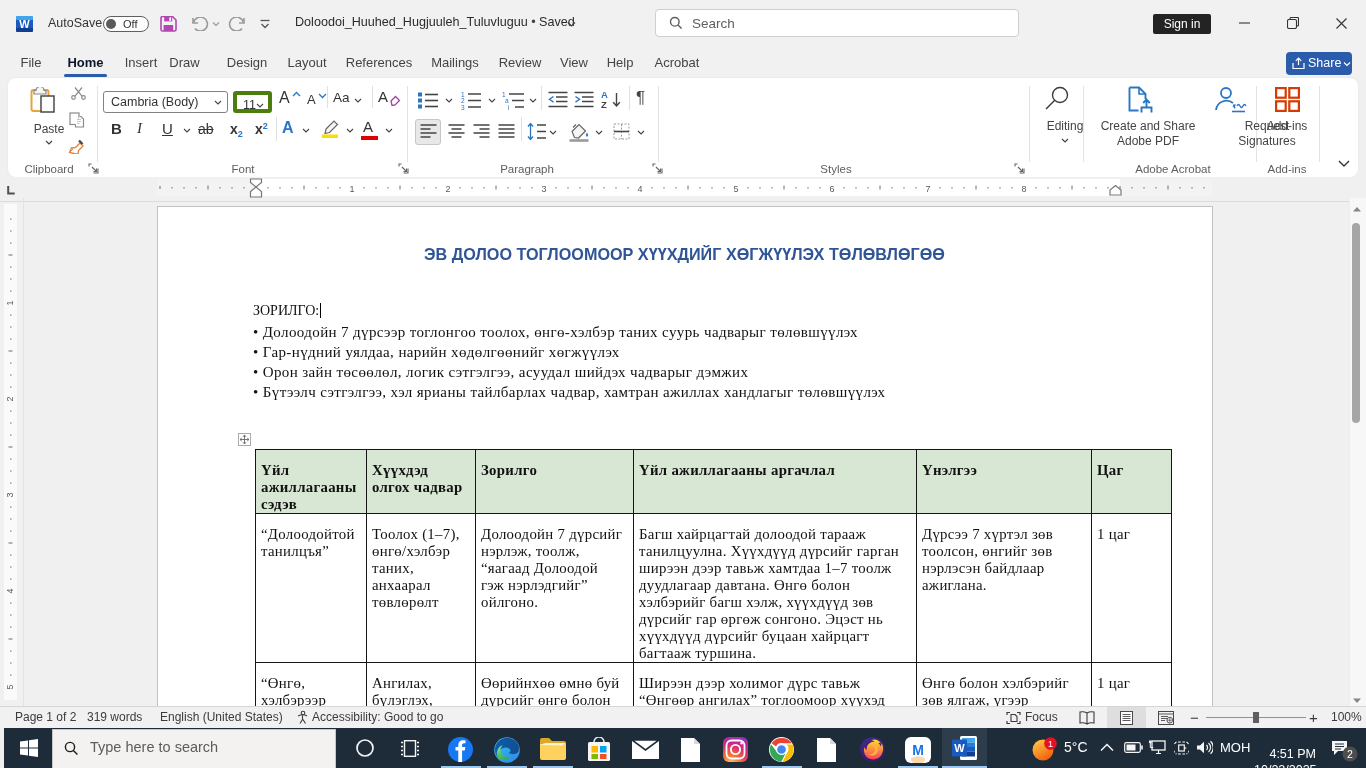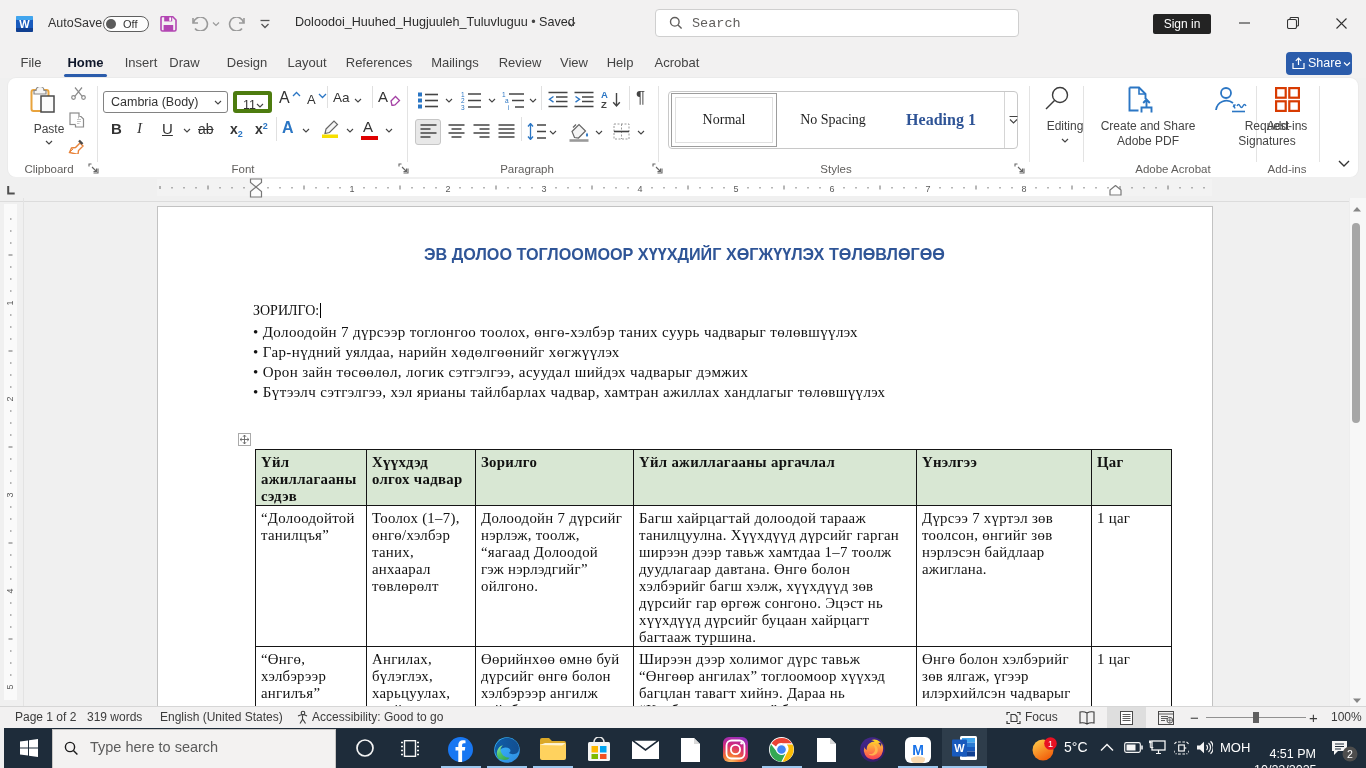--- a/index.html
+++ b/index.html
@@ -18,21 +18,21 @@
   
   #docarea{left:0;top:198px;width:1366px;height:508px;background:#f0f0f0;overflow:hidden;}
   #page{position:absolute;left:157px;top:8px;width:1056px;height:500px;background:#ffffff;border:1px solid #c2c2c2;border-bottom:none;box-sizing:border-box;}
   
   #statusbar{left:0;top:706px;width:1366px;height:22px;background:#f2f1f1;border-top:1px solid #d6d6d6;box-sizing:border-box;font-size:12px;color:#3b3b3b;}
   
   #taskbar{left:4px;top:728px;width:1366px;height:40px;background:#1e2c3a;}
   .white{color:#fff;}
   .ser{font-family:"Liberation Serif",serif;}
   #dtable{position:absolute;left:98px;top:243px;width:916px;table-layout:fixed;border-collapse:collapse;font-size:14.8px;letter-spacing:0.3px;}
-  #dtable td{border:1px solid #151515;vertical-align:top;padding:4px 3px 0 5px;line-height:17px;color:#111;box-sizing:border-box;overflow:hidden;}
+  #dtable td{border:1px solid #151515;vertical-align:top;padding:12px 3px 0 5px;line-height:17px;color:#111;box-sizing:border-box;overflow:hidden;}
   #dtable tr.hdr td{background:#d8e7d3;font-weight:bold;height:51px;line-height:16.9px;}
 </style>
 </head>
 <body>
 <div id="screen">
   <div class="abs" id="titlebar">
 
     <svg class="abs" style="left:16px;top:16px" width="17" height="16" viewBox="0 0 17 16">
       <rect x="0" y="0" width="17" height="16" rx="2" fill="#2b7cd3"></rect>
       <rect x="0" y="0" width="17" height="4" rx="1" fill="#41a5ee"></rect>
@@ -74,21 +74,21 @@
     <div class="abs" style="left:295px;top:15px;font-size:12.6px;color:#2b2b2b;">Doloodoi_Huuhed_Hugjuuleh_Tuluvluguu <span style="color:#444">•</span> Saved</div>
     <svg class="abs" style="left:567px;top:21px" width="9" height="7" viewBox="0 0 9 7">
         <path d="M1 1.5 l3.5 3.5 l3.5-3.5" fill="none" stroke="#444" stroke-width="1.2"></path>
       </svg>
 
     <div class="abs" style="left:655px;top:9px;width:364px;height:28px;background:#fff;border:1px solid #cfcfcf;border-radius:4px;box-sizing:border-box;"></div>
     <svg class="abs" style="left:669px;top:16px" width="14" height="14" viewBox="0 0 14 14">
       <circle cx="5.8" cy="5.8" r="4.3" fill="none" stroke="#605e5c" stroke-width="1.4"></circle>
       <path d="M9 9 l3.6 3.6" stroke="#605e5c" stroke-width="1.4"></path>
     </svg>
-    <div class="abs" style="left:692px;top:16px;font-size:13.5px;color:#605e5c;font-family:Liberation Mono, monospace;">Search</div>
+    <div class="abs" style="left:692px;top:16px;font-size:13.5px;color:#605e5c;">Search</div>
 
     <div class="abs" style="left:1153px;top:14px;width:58px;height:20px;background:#232323;color:#fff;font-size:12px;text-align:center;line-height:20px;border-radius:2px;">Sign in</div>
 
     <svg class="abs" style="left:1239px;top:22px" width="11" height="2" viewBox="0 0 11 2">
         <path d="M0 1 h11" stroke="#333" stroke-width="1.1"></path>
       </svg>
     <svg class="abs" style="left:1287px;top:17px" width="12" height="12" viewBox="0 0 12 12">
       <rect x="0.5" y="2.5" width="9" height="9" rx="1.5" fill="none" stroke="#333" stroke-width="1.1"></rect>
       <path d="M3 2.5 v-1 a1 1 0 0 1 1-1 h6.5 a1 1 0 0 1 1 1 v6.5 a1 1 0 0 1-1 1 h-1" fill="none" stroke="#333" stroke-width="1.1"></path>
     </svg>
@@ -311,30 +311,20 @@
       <path d="M1 8.5 h15" stroke="#444" stroke-width="1.6"></path>
     </svg>
     <svg class="abs" style="left:629px;top:52px" width="8" height="5" viewBox="0 0 8 5">
         <path d="M1 1 l3 3 l3-3" fill="none" stroke="#444" stroke-width="1.1"></path>
       </svg>
     <div class="glabel" style="left:459px;">Paragraph</div>
     <svg class="abs" style="left:644px;top:85px" width="11" height="11" viewBox="0 0 11 11">
         <path d="M1 3.5 v-2.5 h2.5 M10 5.5 v4.5 h-4.5 M4 4 l4.5 4.5 M8.5 5.5 v3 h-3" fill="none" stroke="#666" stroke-width="1.1"></path>
       </svg>
 
-    <div class="abs" style="left:660px;top:13px;width:350px;height:58px;border:1px solid #c8c8c8;border-radius:4px;box-sizing:border-box;background:#fff;">
-      <div class="abs" style="left:2px;top:1px;width:106px;height:54px;border:1px solid #9d9d9d;box-shadow:inset 0 0 0 3px #fff,inset 0 0 0 4px #e0e0e0;box-sizing:border-box;"></div>
-      <div class="abs ser" style="left:2px;top:1px;width:106px;height:54px;line-height:54px;text-align:center;font-size:14px;color:#1f1f1f;">Normal</div>
-      <div class="abs ser" style="left:111px;top:0px;width:106px;height:56px;line-height:56px;text-align:center;font-size:14px;color:#1f1f1f;">No Spacing</div>
-      <div class="abs ser" style="left:219px;top:0px;width:106px;height:56px;line-height:56px;text-align:center;font-size:16px;font-weight:bold;color:#2f5496;">Heading 1</div>
-      <div class="abs" style="left:335px;top:0px;width:1px;height:56px;background:#d5d5d5;"></div>
-      <svg class="abs" style="left:340px;top:24px" width="9" height="8" viewBox="0 0 9 8">
-          <path d="M0.5 0.5 h8 M1 3.5 l3.5 3.5 l3.5-3.5" fill="none" stroke="#444" stroke-width="1.1"></path>
-        </svg>
-    </div>
     <div class="glabel" style="left:768px;">Styles</div>
     <svg class="abs" style="left:1006px;top:85px" width="11" height="11" viewBox="0 0 11 11">
         <path d="M1 3.5 v-2.5 h2.5 M10 5.5 v4.5 h-4.5 M4 4 l4.5 4.5 M8.5 5.5 v3 h-3" fill="none" stroke="#666" stroke-width="1.1"></path>
       </svg>
 
     <svg class="abs" style="left:1036px;top:8px" width="26" height="26" viewBox="0 0 26 26">
       <circle cx="16" cy="9" r="7.5" fill="none" stroke="#3b3b3b" stroke-width="1.4"></circle>
       <path d="M10.5 14.5 L2 23" stroke="#3b3b3b" stroke-width="1.4"></path>
     </svg>
     <div class="abs" style="left:1019px;top:41px;width:76px;text-align:center;font-size:12px;color:#444;">Editing</div>

